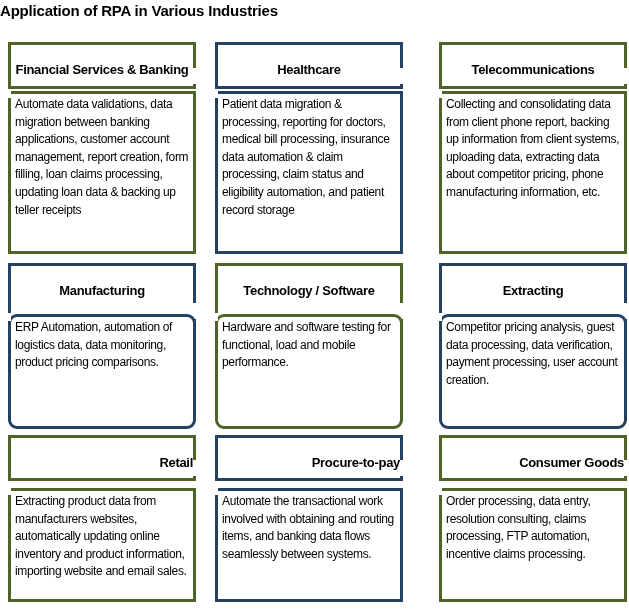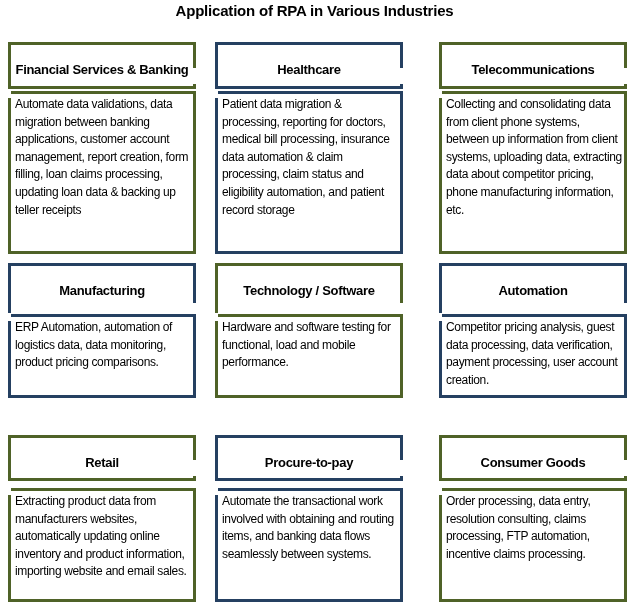--- a/index.html
+++ b/index.html
@@ -1,18 +1,18 @@
 <!DOCTYPE html>
 <html><head>
   <meta charset="utf-8">
   <style>
     html, body { margin:0; padding:0; background:#ffffff; }
     body { width:629px; height:609px; position:relative; overflow:hidden;
            font-family: "Liberation Sans", "DejaVu Sans", sans-serif; color:#000; }
-    .title { position:absolute; left:0; top:2px; width:629px; text-align:center;
+    .title { position:absolute; left:0; top:2px; width:629px; 
              font-weight:bold; font-size:15px; letter-spacing:-0.2px; }
     .hdr, .bdy { position:absolute; box-sizing:border-box; background:#fff; }
     .hdr { border-style:solid; border-width:3px; border-right-width:3px;
            text-align:center; font-weight:bold; font-size:13px; letter-spacing:-0.3px;
            padding-top:16px; line-height:17px; }
     .bdy { border-style:solid; border-width:3px;
            font-size:12px; letter-spacing:-0.35px; line-height:17.6px;
            padding:2px 2px 0 4px; }
     .green { border-color:#4f6228; }
     .blue  { border-color:#254061; }
@@ -20,45 +20,45 @@
     .hdr::after { content:""; position:absolute; right:-4px; top:calc(100% - 18px);
                   width:4px; height:16px; background:#fff; }
     .bdy::before { content:""; position:absolute; left:-4px; top:-4px;
                    width:4px; height:8px; background:#fff; }
     .c1 { left:8px; width:188px; }
     .c2 { left:215px; width:188px; }
     .c3 { left:403px; width:188px;margin-left:36px; }
     .r1h { top:42px; height:47px; }
     .r1b { top:91px; height:163px; }
     .r2h { top:263px; height:61px; }
-    .r2b { top:314px; height:84px; }
-    .r3h { top:435px; height:46px; }
+    .r2b { top:314px; height:115px;border-radius:9px; }
+    .r3h { top:435px; height:46px;text-align:right; }
     .r3b { top:488px; height:114px; }
   </style>
 </head>
 <body>
 
 <div class="title">Application of RPA in Various Industries</div>
 
 <div class="hdr green c1 r1h">Financial Services &amp; Banking</div>
 <div class="bdy green c1 r1b">Automate data validations, data migration between banking applications, customer account management, report creation, form filling, loan claims processing, updating loan data &amp; backing up teller receipts</div>
 
 <div class="hdr blue c2 r1h">Healthcare</div>
 <div class="bdy blue c2 r1b">Patient data migration &amp; processing, reporting for doctors, medical bill processing, insurance data automation &amp; claim processing, claim status and eligibility automation, and patient record storage</div>
 
 <div class="hdr green c3 r1h">Telecommunications</div>
-<div class="bdy green c3 r1b">Collecting and consolidating data from client phone systems, between up information from client systems, uploading data, extracting data about competitor pricing, phone manufacturing information, etc.</div>
+<div class="bdy green c3 r1b">Collecting and consolidating data from client phone report, backing up information from client systems, uploading data, extracting data about competitor pricing, phone manufacturing information, etc.</div>
 
 <div class="hdr blue c1 r2h">Manufacturing</div>
 <div class="bdy blue c1 r2b">ERP Automation, automation of logistics data, data monitoring, product pricing comparisons.</div>
 
 <div class="hdr green c2 r2h">Technology / Software</div>
 <div class="bdy green c2 r2b">Hardware and software testing for functional, load and mobile performance.</div>
 
-<div class="hdr blue c3 r2h">Automation</div>
+<div class="hdr blue c3 r2h">Extracting</div>
 <div class="bdy blue c3 r2b">Competitor pricing analysis, guest data processing, data verification, payment processing, user account creation.</div>
 
 <div class="hdr green c1 r3h">Retail</div>
 <div class="bdy green c1 r3b">Extracting product data from manufacturers websites, automatically updating online inventory and product information, importing website and email sales.</div>
 
 <div class="hdr blue c2 r3h">Procure-to-pay</div>
 <div class="bdy blue c2 r3b">Automate the transactional work involved with obtaining and routing items, and banking data flows seamlessly between systems.</div>
 
 <div class="hdr green c3 r3h">Consumer Goods</div>
 <div class="bdy green c3 r3b">Order processing, data entry, resolution consulting, claims processing, FTP automation, incentive  claims processing.</div>

